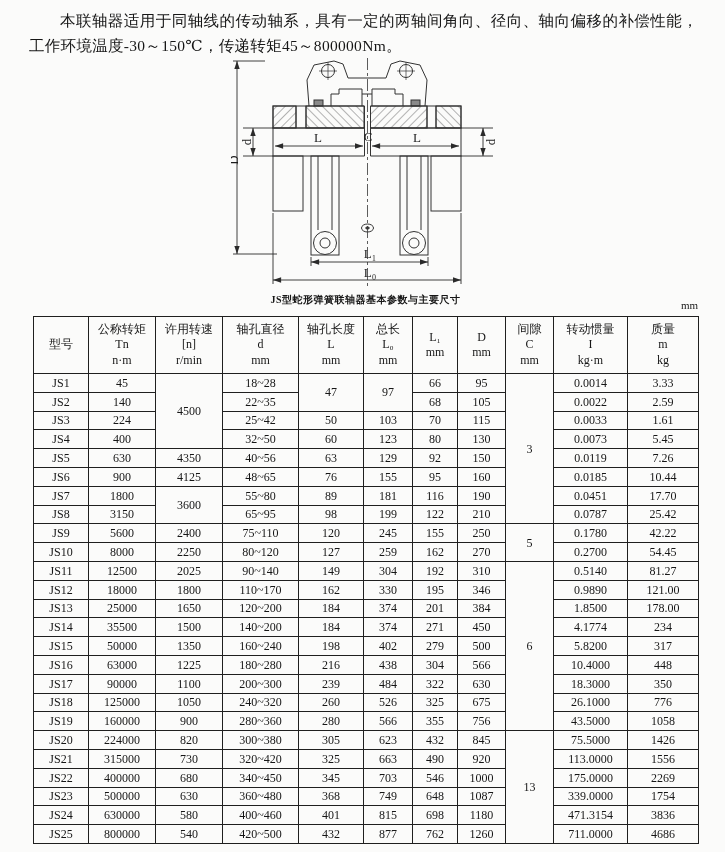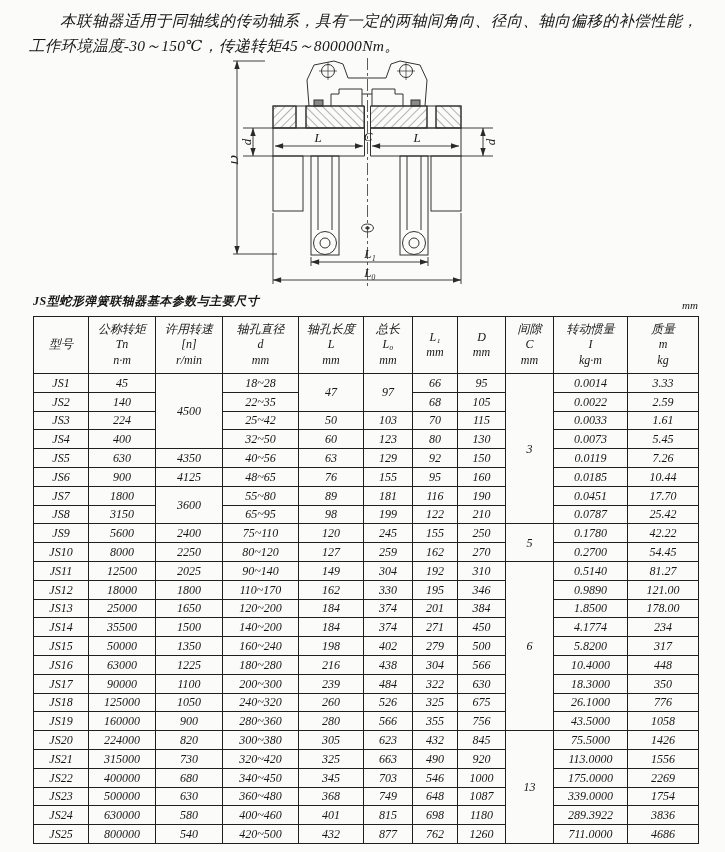--- a/index.html
+++ b/index.html
@@ -4,21 +4,21 @@
 <style>
   * { margin: 0; padding: 0; box-sizing: border-box; }
   html, body { width: 725px; background: #fbfbfa; }
   body {
     font-family: "Liberation Serif", "DejaVu Serif", serif;
     color: #161616;
     position: relative;
     height: 852px;
     overflow: hidden;
   }
-  .page { width: 725px; height: 852px; font-style: italic; }
+  .page { width: 725px; height: 852px; }
 
   
   .intro {
     padding: 8px 27px 0 29px;
     font-size: 15.5px;
     line-height: 25px;
     text-align: justify;
     text-indent: 2em;
     letter-spacing: 0.3px;
   }
@@ -34,22 +34,22 @@
 
   
   .title-row {
     position: relative;
     width: 665px;
     margin: 2px 0 0 33px;
     height: 21px;
   }
   .tbl-title {
     display: block;
-    text-align: left;
-    font-size: 12px;
+    text-align: center;
+    font-size: 10px;
     font-weight: bold;
     letter-spacing: 0.5px;
   }
   .tbl-unit {
     position: absolute;
     right: 0;
     top: 6px;
     font-size: 11px;
   }
 
@@ -539,21 +539,21 @@
         </tr>
         <tr>
           <td>JS24</td>
           <td>630000</td>
           <td>580</td>
           <td>400~460</td>
           <td>401</td>
           <td>815</td>
           <td>698</td>
           <td>1180</td>
-          <td>289.3922</td>
+          <td>471.3154</td>
           <td>3836</td>
         </tr>
         <tr>
           <td>JS25</td>
           <td>800000</td>
           <td>540</td>
           <td>420~500</td>
           <td>432</td>
           <td>877</td>
           <td>762</td>

